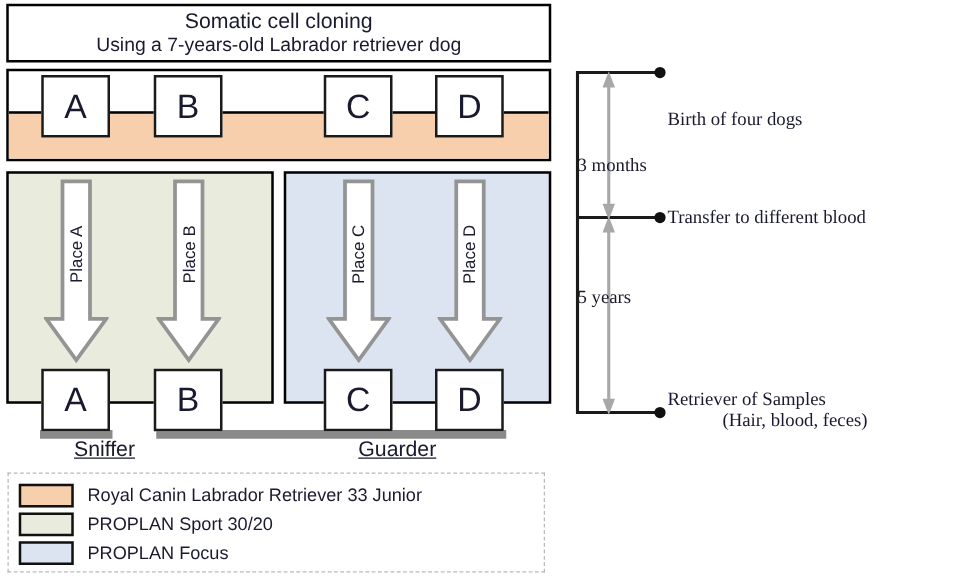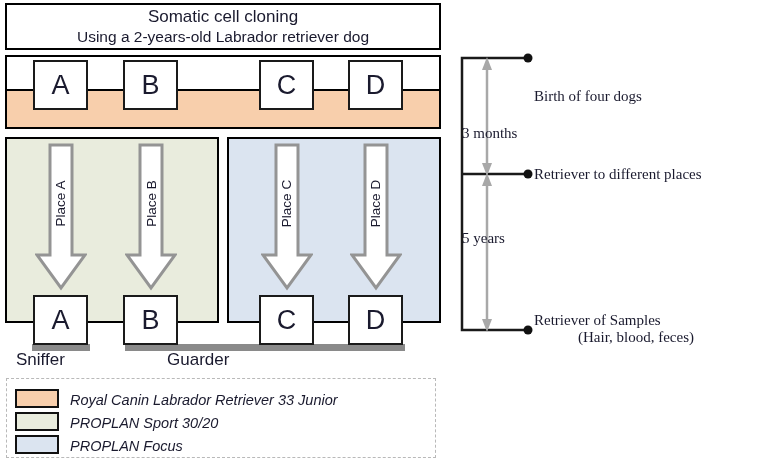--- a/index.html
+++ b/index.html
@@ -100,37 +100,37 @@
     position: absolute;
     height: 7px;
     background: #8a8a8a;
   }
   .role-bar-sniffer { left: 32px; top: 344px; width: 58px; }
   .role-bar-guarder { left: 125px; top: 344px; width: 280px; }
   .role-label {
     position: absolute;
     top: 350px;
     font-size: 17px;
-    text-align: left;
+    text-align: right;
+    text-decoration: underline;
   }
   .role-label-sniffer { left: 16px; width: 92px; }
-  .role-label-guarder { left: 167px; width: 160px; }
+  .role-label-guarder { left: 189px; width: 160px; }
 
   
   .legend {
     position: absolute;
     left: 6px; top: 378px; width: 430px; height: 80px;
     border: 1px dashed #b9b9b9;
     background: #fff;
     padding: 6px 0 0 8px;
   }
   .legend-row {
-    display: flex; align-items: flex-end;
+    display: flex; align-items: center;
     height: 23px;
-    font-style: italic;
   }
   .swatch {
     width: 44px; height: 19px;
     border: 2px solid #111;
     flex: 0 0 auto;
   }
   .legend-text {
     margin-left: 11px;
     font-size: 14.5px;
     white-space: nowrap;
@@ -152,21 +152,21 @@
   .tl-dur1 { left: 10px; top: 85px; }
   .tl-dur2 { left: 10px; top: 190px; }
 </style>
 </head>
 <body>
 
 <div id="stage">
 
   <div class="title-box">
     <div class="title-line1">Somatic cell cloning</div>
-    <div class="title-line2">Using a 2-years-old Labrador retriever dog</div>
+    <div class="title-line2">Using a 7-years-old Labrador retriever dog</div>
   </div>
 
   <div class="birth-row">
     <div class="peach-band"></div>
   </div>
 
   <div class="letter-box lb-top col-a">A</div>
   <div class="letter-box lb-top col-b">B</div>
   <div class="letter-box lb-top col-c">C</div>
   <div class="letter-box lb-top col-d">D</div>
@@ -252,20 +252,20 @@
 
       <line x1="35" y1="143" x2="35" y2="282" stroke="#a8a8a8" stroke-width="2.5"></line>
       <polygon points="35,133 30,146 40,146" fill="#a8a8a8"></polygon>
       <polygon points="35,292 30,279 40,279" fill="#a8a8a8"></polygon>
     </svg>
 
     <div class="tl-label tl-dur1">3 months</div>
     <div class="tl-label tl-dur2">5 years</div>
 
     <div class="tl-label tl-ev1">Birth of four dogs</div>
-    <div class="tl-label tl-ev2">Retriever to different places</div>
+    <div class="tl-label tl-ev2">Transfer to different blood</div>
     <div class="tl-label tl-ev3">
       <span>Retriever of Samples</span>
       <span class="second">(Hair, blood, feces)</span>
     </div>
   </div>
 
 </div>
 
 </body></html>

